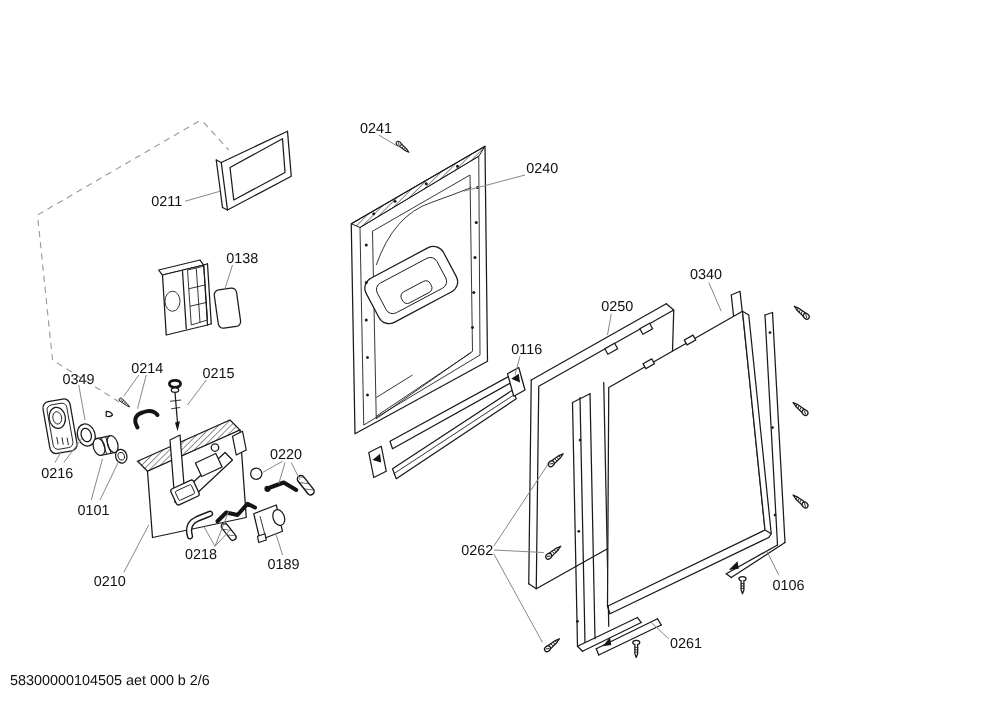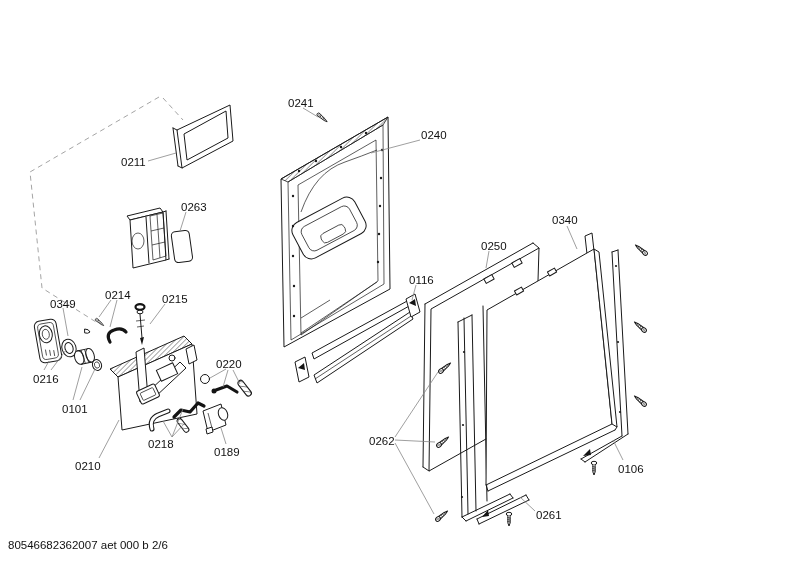--- a/index.html
+++ b/index.html
@@ -312,33 +312,33 @@
     <line class="ld" x1="567" y1="226" x2="577" y2="249"></line>
     <line class="ld" x1="535" y1="511" x2="520" y2="497"></line>
     <line class="ld" x1="395" y1="437" x2="438" y2="372"></line>
     <line class="ld" x1="395" y1="440" x2="435" y2="442"></line>
     <line class="ld" x1="395" y1="443" x2="434" y2="514"></line>
     <line class="ld" x1="623" y1="460" x2="613" y2="440"></line>
   </g>
 </svg>
 
   <div class="lbl" style="left:121px;top:156px">0211</div>
-  <div class="lbl" style="left:181px;top:201px">0263</div>
+  <div class="lbl" style="left:181px;top:201px">0138</div>
   <div class="lbl" style="left:50px;top:298px">0349</div>
   <div class="lbl" style="left:105px;top:289px">0214</div>
   <div class="lbl" style="left:162px;top:293px">0215</div>
   <div class="lbl" style="left:33px;top:373px">0216</div>
   <div class="lbl" style="left:62px;top:403px">0101</div>
   <div class="lbl" style="left:148px;top:438px">0218</div>
   <div class="lbl" style="left:214px;top:446px">0189</div>
   <div class="lbl" style="left:75px;top:460px">0210</div>
   <div class="lbl" style="left:216px;top:358px">0220</div>
   <div class="lbl" style="left:421px;top:129px">0240</div>
   <div class="lbl" style="left:288px;top:97px">0241</div>
   <div class="lbl" style="left:409px;top:274px">0116</div>
   <div class="lbl" style="left:481px;top:240px">0250</div>
   <div class="lbl" style="left:552px;top:214px">0340</div>
   <div class="lbl" style="left:536px;top:509px">0261</div>
   <div class="lbl" style="left:369px;top:435px">0262</div>
   <div class="lbl" style="left:618px;top:463px">0106</div>
 
-  <div class="footer">80546682362007 aet 000 b 2/6</div>
+  <div class="footer">58300000104505 aet 000 b 2/6</div>
 </div>
 
 </body></html>

